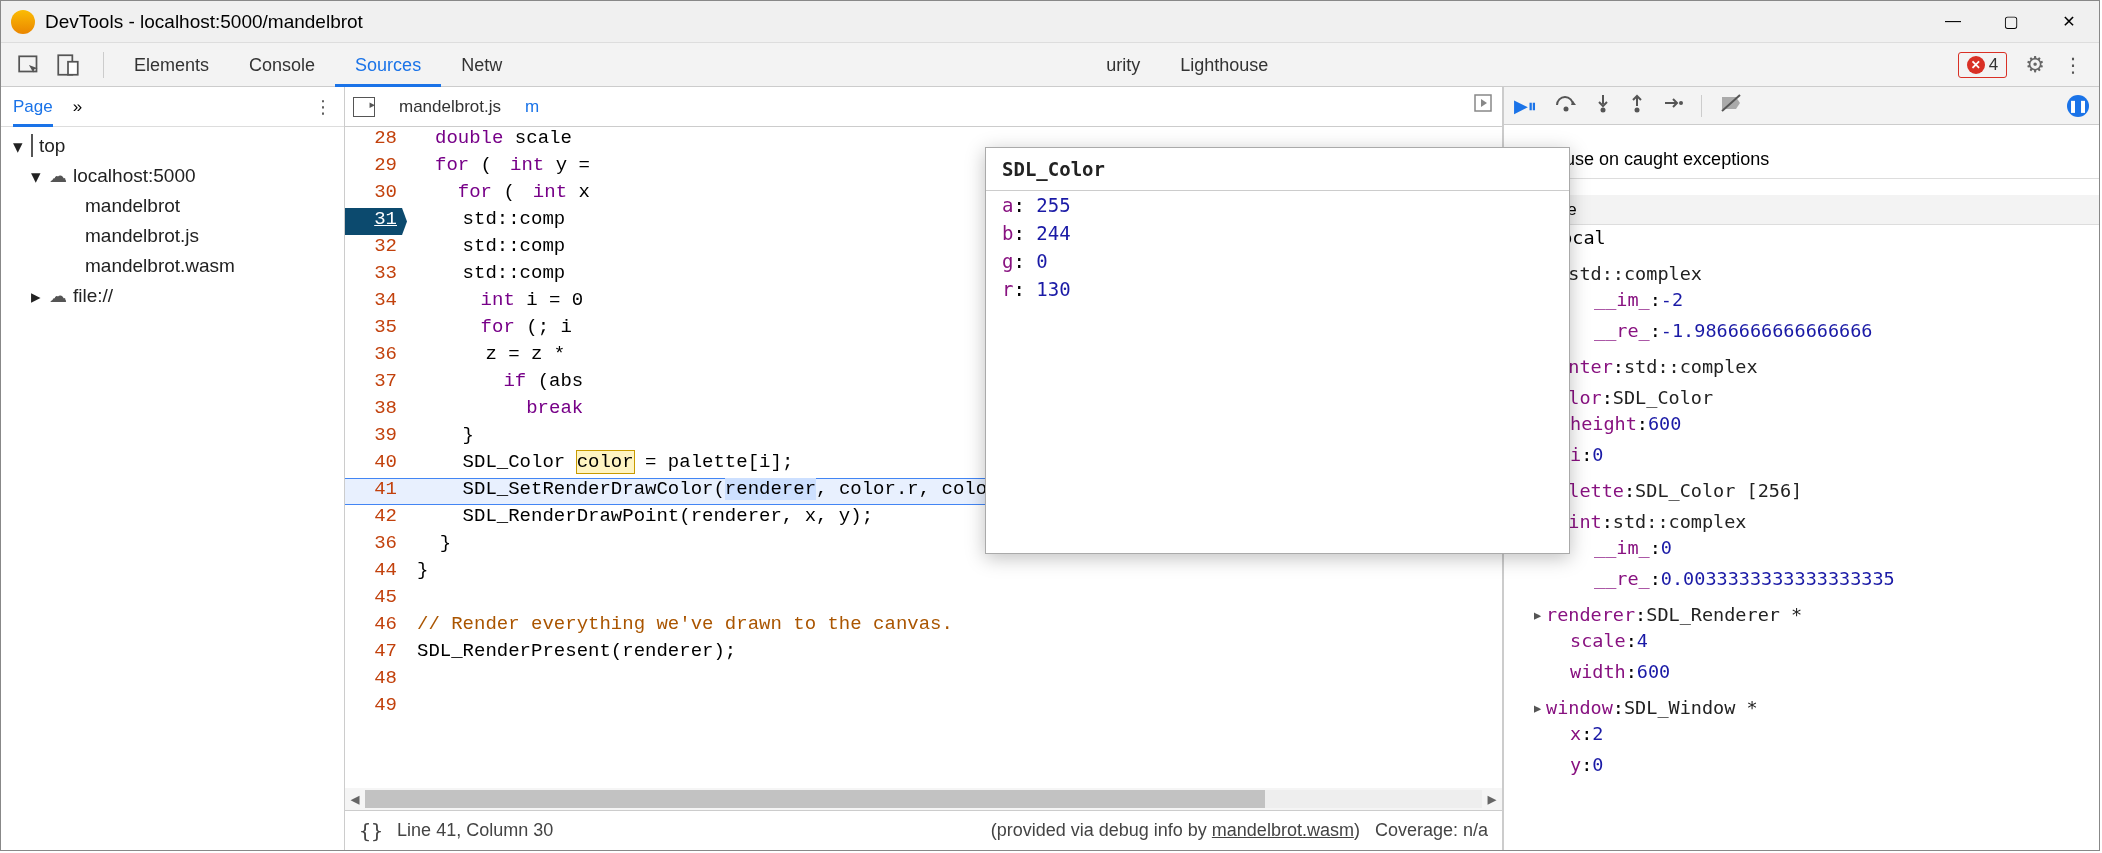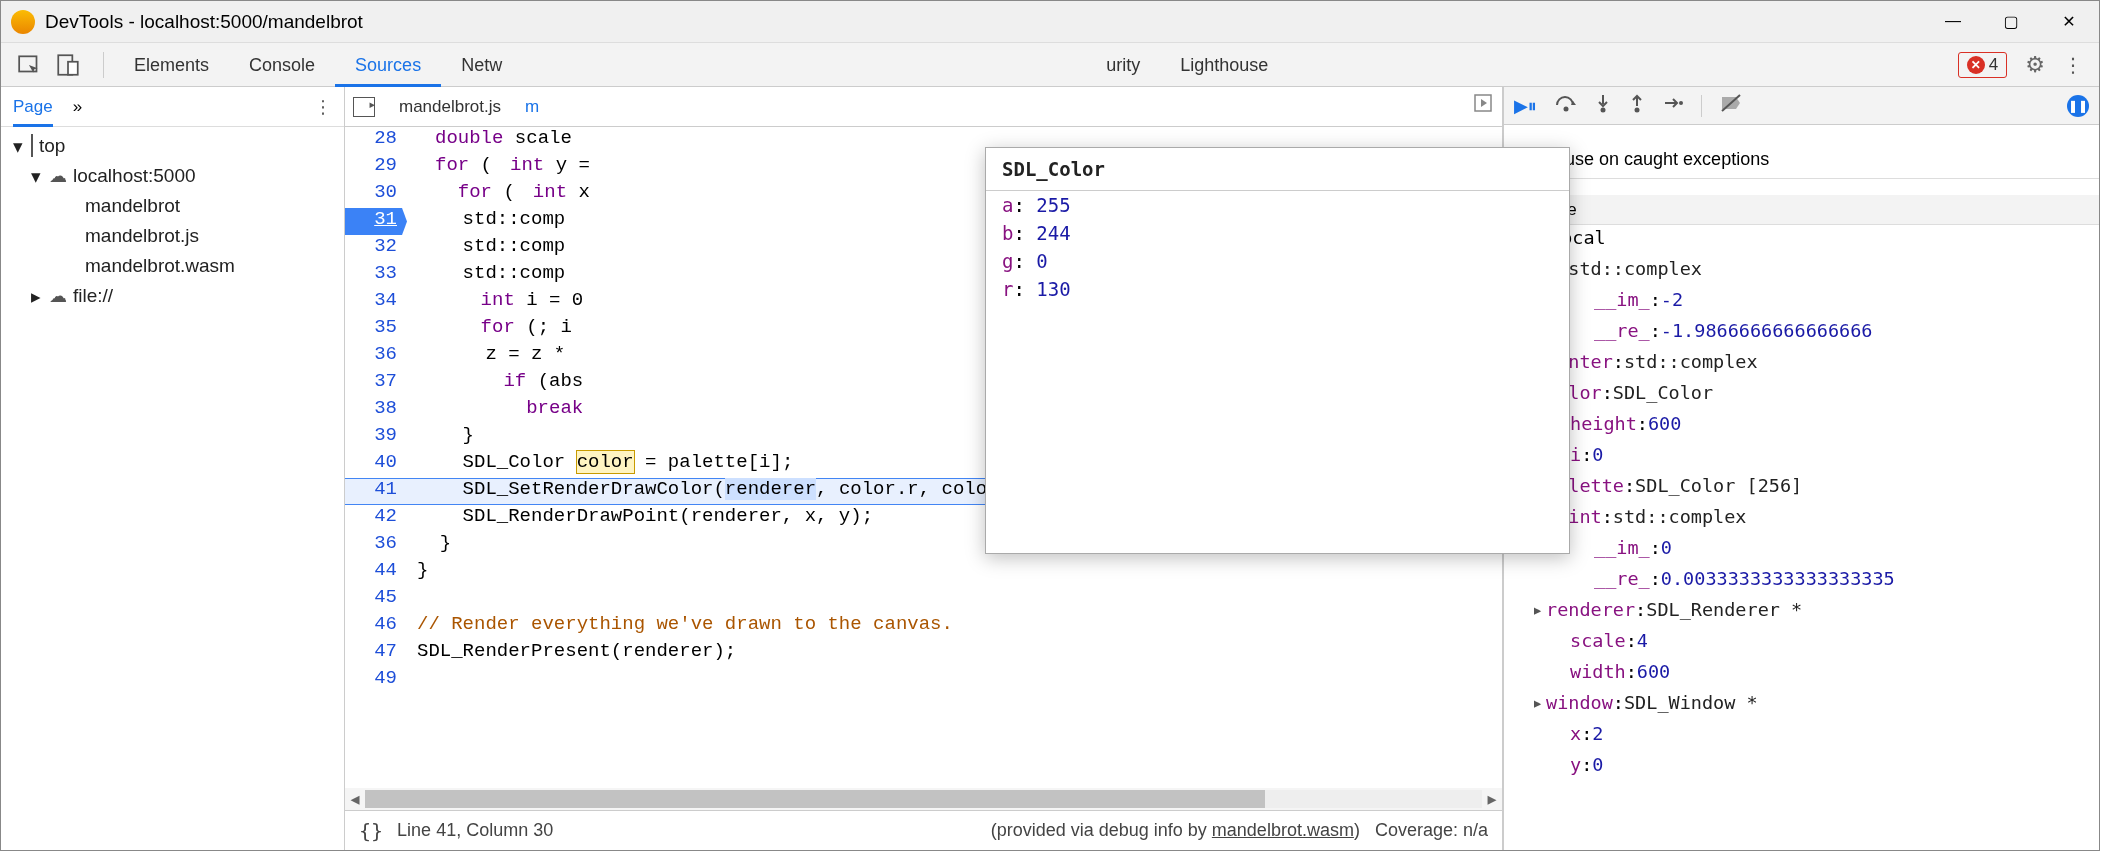--- a/index.html
+++ b/index.html
@@ -38,22 +38,22 @@
 .center-panel { flex:1; display:flex; flex-direction:column; border-right:1px solid #ccc; position:relative;}
 .file-tabbar { height:40px; border-bottom:1px solid #ccc; display:flex; align-items:center; padding: 0 8px;}
 .file-tabbar .box { width:22px; height:20px; border:1.5px solid #555; margin-right:12px; position:relative;}
 .file-tabbar .box::after{content:"▸"; position:absolute; right:-1px; top:0; font-size:11px; color:#555;}
 .file-tabbar .ftab { padding: 0 12px; font-size:17px; color:#333;}
 .file-tabbar .ftab.active { color:#1a73e8;}
 .file-tabbar .rplay { margin-left:auto; width:20px;}
 
 .editor { flex:1; position:relative; font-family: Consolas, "Courier New", monospace; font-size: 19px; overflow:hidden;}
 .line { display:flex; height: 27px; white-space: pre;}
-.gutter { width:62px; text-align:right; padding-right:10px; color:#1d4ed8; position:relative;}
-.gutter.bp { background:#3b82f6; color:#fff; clip-path: polygon(0 0, 92% 0, 100% 50%, 92% 100%, 0 100%); text-decoration: underline;}
+.gutter { width:62px; text-align:right; padding-right:10px; color:#c2410c; position:relative;}
+.gutter.bp { background:#0c4a6e; color:#fff; clip-path: polygon(0 0, 92% 0, 100% 50%, 92% 100%, 0 100%); text-decoration: underline;}
 .code { flex:1; padding-left:10px;}
 .line.hl { background: #e8f0fe; box-shadow: inset 0 1px 0 #4285f4, inset 0 -1px 0 #4285f4;}
 .kw { color:#708;margin-left:18px;} .cmt{color:#a50;} .sel-word{background:#fff4c2; outline:1px solid #c89b00; padding:0;} .sel-word2{background:#cde0ff;}
 
 .popover { position:absolute; left:640px; top:60px; width:585px; background:#fff; border:1px solid #aaa; box-shadow: 0 4px 18px rgba(0,0,0,.25); z-index: 30; font-family: Consolas, monospace; font-size:19px; padding-bottom:250px;}
 .popover .ptitle { font-weight:bold; padding: 10px 16px; border-bottom:1px solid #ccc; color:#222;}
 .popover .prow { padding: 3px 16px;}
 .popover .pk { color:#881280;} .popover .pv{ color:#1a1aa6;}
 
 .statusbar { height:40px; border-top:1px solid #ccc; display:flex; align-items:center; padding: 0 14px; font-size:18px; color:#444;}
@@ -72,21 +72,21 @@
 .dbg-toolbar .ic { font-size:18px; color:#555; cursor:pointer;}
 .dbg-toolbar .resume { color:#1a73e8;}
 .dbg-toolbar .pause-badge { margin-left:auto; width:22px; height:22px; border-radius:50%; background:#1a73e8; color:#fff; display:flex; align-items:center; justify-content:center; font-size:12px;}
 .dbg-toolbar .muted{color:#aaa;}
 .sec { border-bottom:1px solid #ddd;margin-top:16px;}
 .sec .hdr { background:#f3f3f3; padding: 4px 10px; display:flex; align-items:center; font-size:17px;}
 .sec .body { padding: 2px 0;}
 .chkbox { width:17px; height:17px; border:1.5px solid #555; margin-right: 10px; display:inline-block;}
 .scope-tree { font-family: Consolas, monospace; font-size:18.5px; padding: 2px 0;}
 .scope-row { display:flex; align-items:baseline; height:31px; padding-left:8px;}
-.ind0{padding-left:6px;} .ind1{padding-left:28px;} .ind2{padding-left:52px;} .ind3{padding-left:76px;}
+.ind0{padding-left:6px;} .ind1{padding-left:28px;align-items:center;} .ind2{padding-left:52px;} .ind3{padding-left:76px;}
 .ar{ width:14px; display:inline-block; color:#555;}
 .L-badge{background:#4285f4;color:#fff;width:20px;height:20px;display:inline-flex;align-items:center;justify-content:center;font-size:13px;font-weight:bold;margin-right:6px;border-radius:2px;}
 .sk{color:#881280;} .sv{color:#222;} .svn{color:#1a1aa6;}
 </style>
 </head>
 <body>
 
 <div class="window">
   <div class="titlebar">
     <span class="appicon"></span>
@@ -192,20 +192,21 @@
             <div class="line"><div class="gutter">38</div><div class="code">        <span class="kw">break</span></div></div>
             <div class="line"><div class="gutter">39</div><div class="code">    }</div></div>
             <div class="line"><div class="gutter">40</div><div class="code">    SDL_Color <span class="sel-word">color</span> = palette[i];</div></div>
             <div class="line hl"><div class="gutter">41</div><div class="code">    SDL_SetRenderDrawColor(<span class="sel-word2">renderer</span>, color.r, color.g, color.b, color.a);</div></div>
             <div class="line"><div class="gutter">42</div><div class="code">    SDL_RenderDrawPoint(renderer, x, y);</div></div>
             <div class="line"><div class="gutter">36</div><div class="code">  }</div></div>
             <div class="line"><div class="gutter">44</div><div class="code">}</div></div>
             <div class="line"><div class="gutter">45</div><div class="code"></div></div>
             <div class="line"><div class="gutter">46</div><div class="code"><span class="cmt">// Render everything we've drawn to the canvas.</span></div></div>
             <div class="line"><div class="gutter">47</div><div class="code">SDL_RenderPresent(renderer);</div></div>
+            <div class="line"><div class="gutter">48</div><div class="code"></div></div>
             <div class="line"><div class="gutter">49</div><div class="code"></div></div>
           </div>
       </div>
 
       <div class="hscroll">
         <span class="arrow">◂</span>
         <div class="track">
             <div class="thumb"></div>
           </div>
         <span class="arrow">▸</span>

